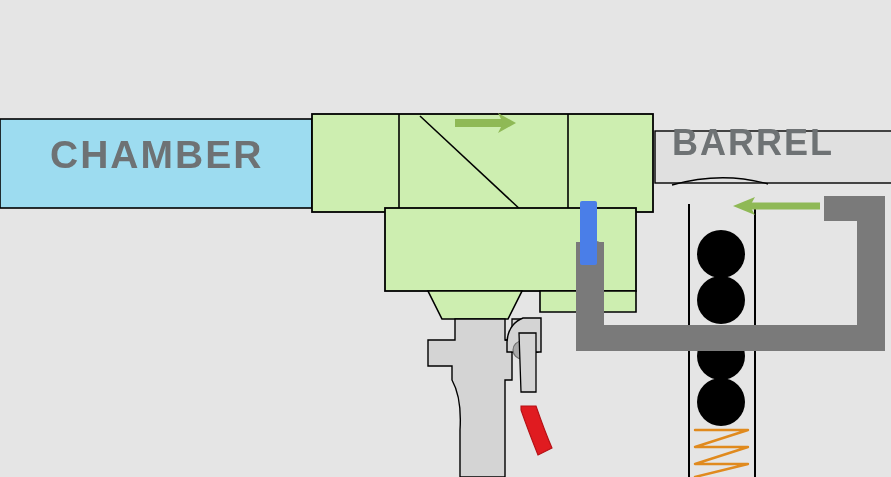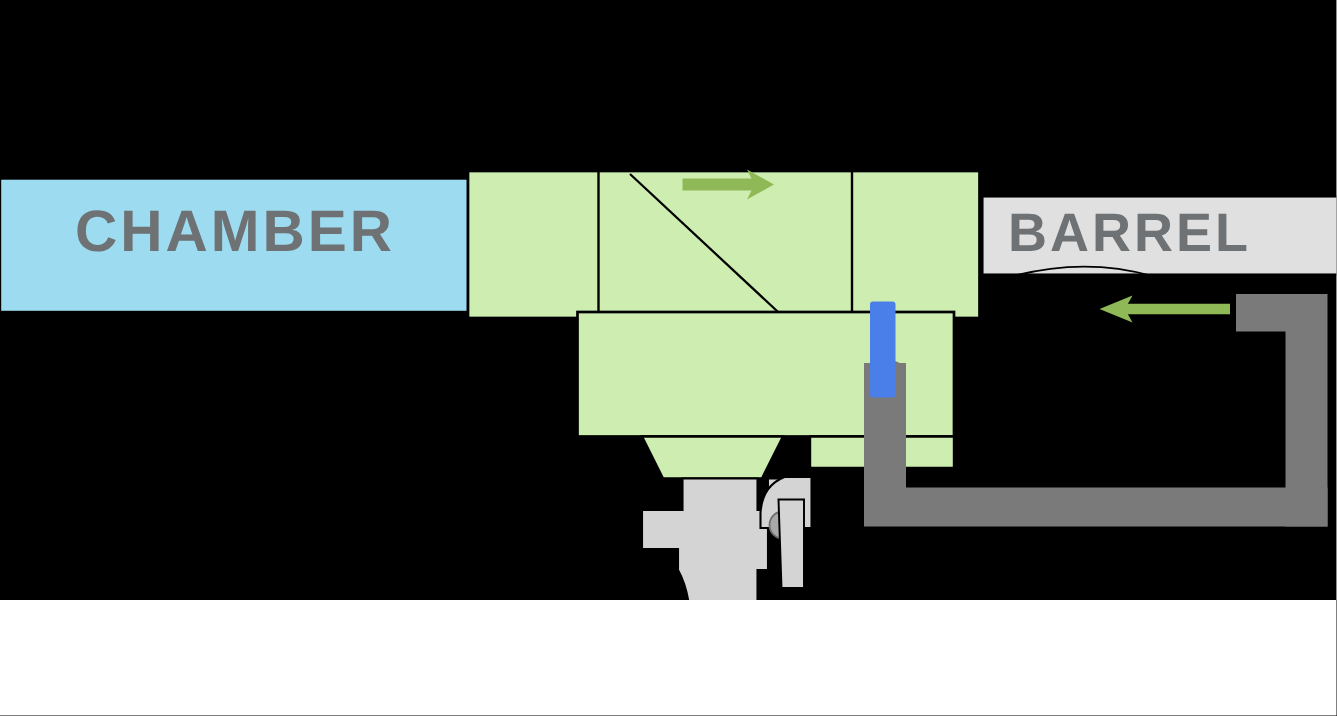--- a/index.html
+++ b/index.html
@@ -1,29 +1,29 @@
 <!DOCTYPE html>
 <html><head>
 <meta charset="utf-8">
 <style>
   html,body{margin:0;padding:0;background:#ffffff;}
   body{font-family:"Liberation Sans",sans-serif;}
-  #stage{position:relative;width:891px;height:400px;background:#000000;overflow:hidden;}
+  #stage{position:relative;width:891px;height:477px;background:#e5e5e5;overflow:hidden;}
   #stage svg{position:absolute;left:0;top:0;}
   .lbl{
     position:absolute;
     font-family:"Liberation Sans",sans-serif;
     font-weight:bold;
     letter-spacing:2px;
     color:#6e7274;
     white-space:nowrap;
     user-select:none;
   }
   #chamber-label{left:50px;top:133px;font-size:39px;}
-  #barrel-label{left:672px;top:134px;font-size:36px;}
+  #barrel-label{left:672px;top:122px;font-size:36px;}
 </style>
 </head>
 <body>
 
 <div id="stage">
 
   <svg width="891" height="477" viewBox="0 0 891 477">
 
     <rect x="0" y="119" width="312" height="89" fill="#9ddcf0" stroke="#000000" stroke-width="1.6"></rect>
 

